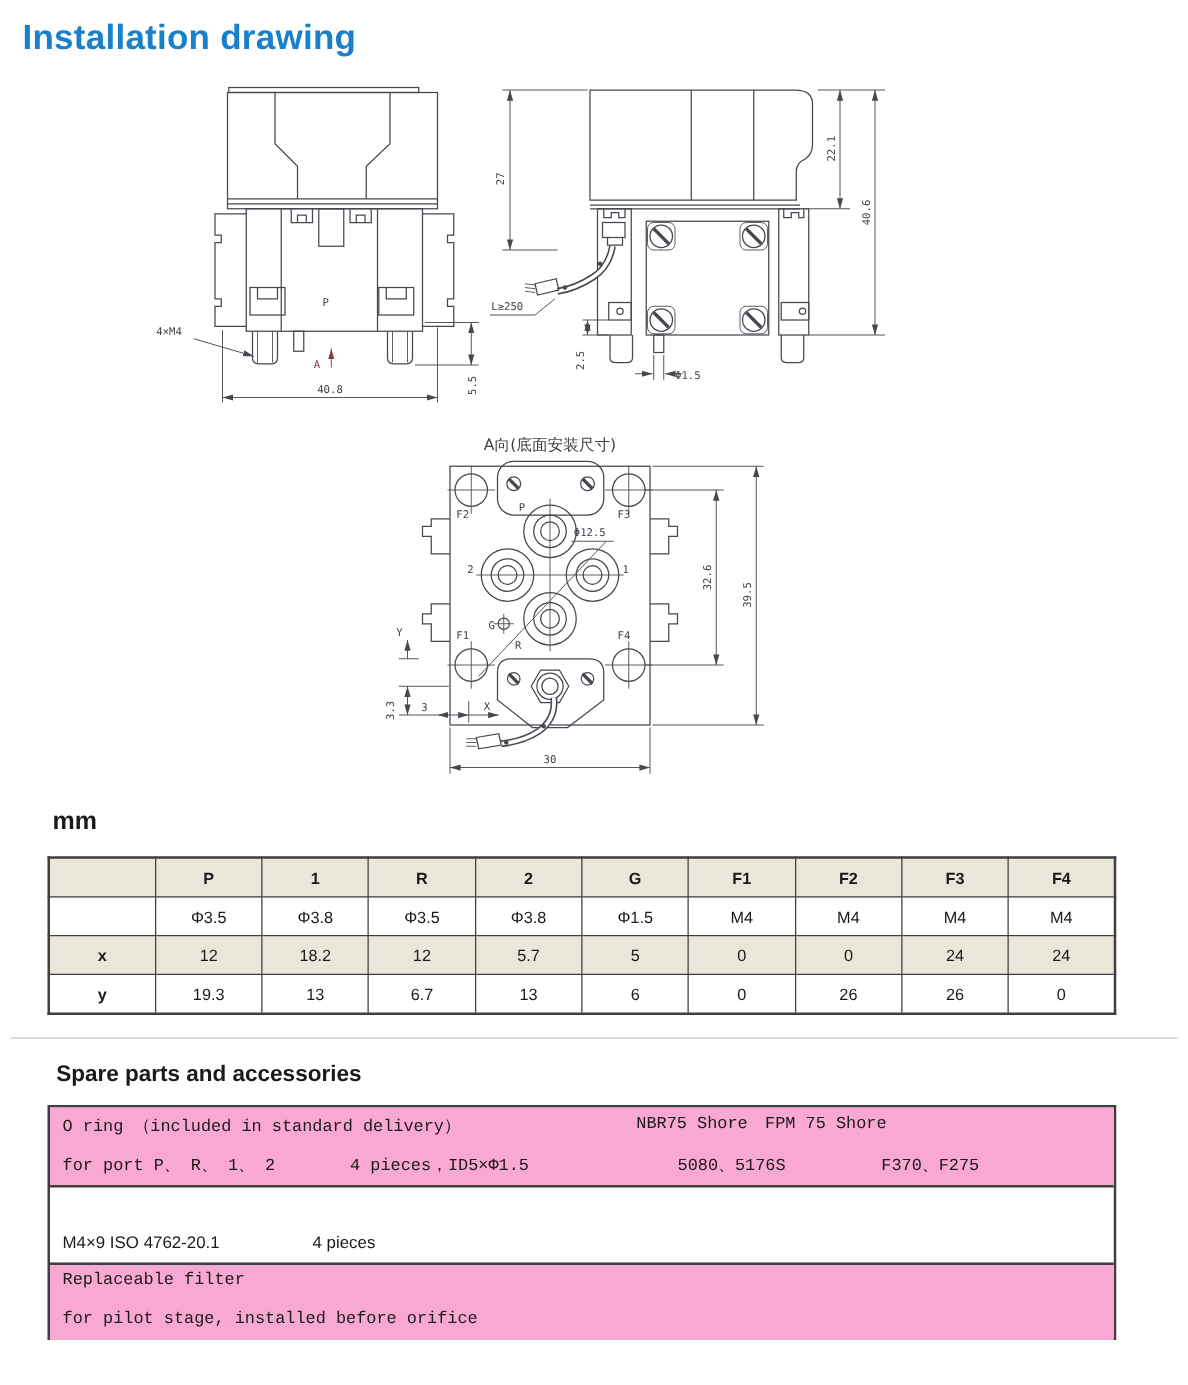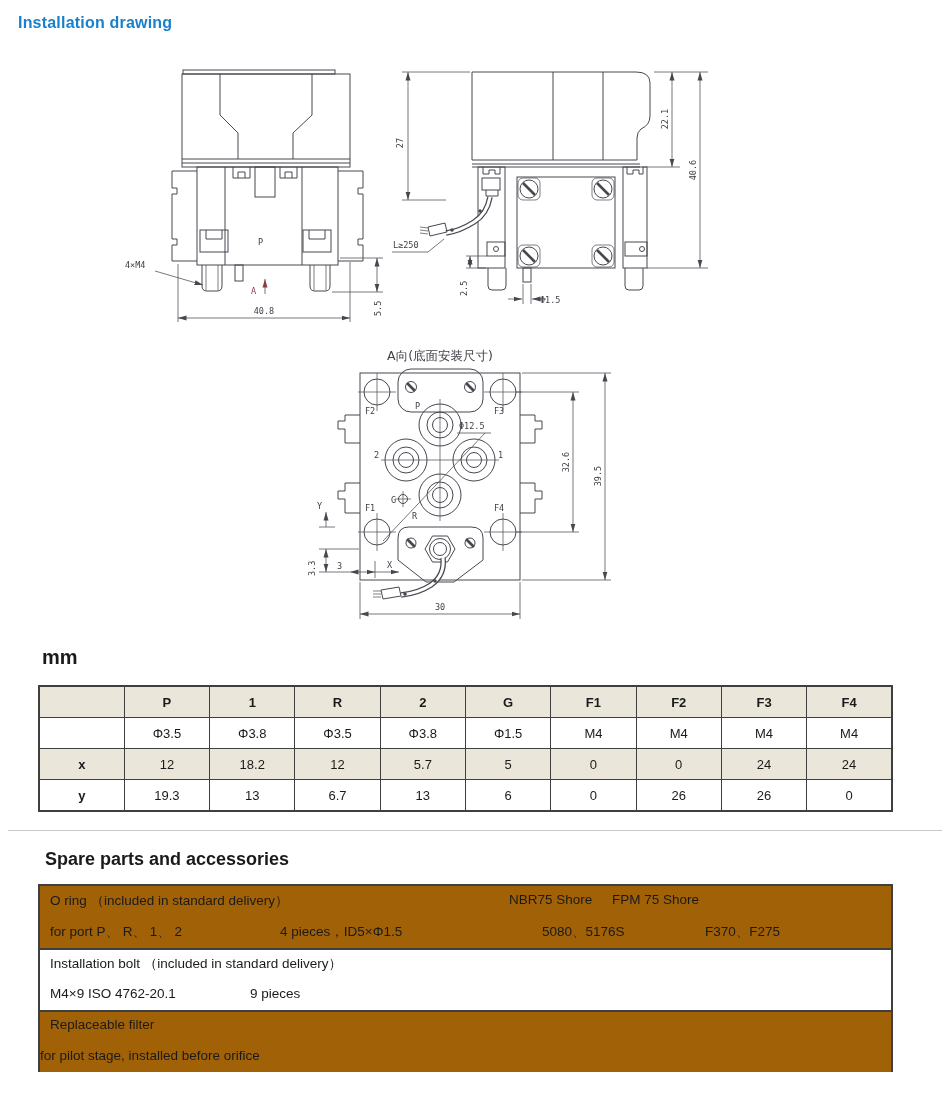--- a/index.html
+++ b/index.html
@@ -2,21 +2,21 @@
 <html><head>
 <meta charset="utf-8">
 <style>
   html,body{margin:0;padding:0;}
   body{
     width:950px;height:1108px;position:relative;background:#ffffff;
     font-family:"Liberation Sans","DejaVu Sans",sans-serif;color:#1a1a1a;overflow:hidden;
   }
   .abs{position:absolute;}
   #page-title{
-    left:18px;top:14px;font-size:16px;font-weight:600;letter-spacing:0.2px;color:#1a80cc;
+    left:18px;top:14px;font-size:28px;font-weight:600;letter-spacing:0.2px;color:#1a80cc;
   }
   
   svg{overflow:visible;}
   .ln{fill:none;stroke:#474750;stroke-width:1;}
   .thin{fill:none;stroke:#474750;stroke-width:0.7;}
   .dim{fill:none;stroke:#55555d;stroke-width:0.8;}
   .cable{fill:none;stroke:#474750;stroke-width:5.5;}
   .cablein{fill:none;stroke:#ffffff;stroke-width:3;}
   .slot{fill:none;stroke:#474750;stroke-width:2.6;}
   text.cad{font-family:"DejaVu Sans Mono","Liberation Mono",monospace;font-size:8.5px;fill:#3f3f47;}
@@ -33,21 +33,21 @@
   table.dims .shade{background:#eae7da;}
   table.dims .b{font-weight:bold;}
   
   #divider{left:8px;top:830px;width:934px;height:0;border-top:1px solid #c9c9c9;}
   
   #spare-heading{left:45px;top:849px;font-size:18px;font-weight:bold;}
   #spare-table{
     left:38px;top:884px;width:851px;height:184px;border:2px solid #3f3f3f;background:#fff;
   }
   .spare-sec{position:relative;width:100%;height:62px;font-size:13.5px;}
-  .spare-sec.shade{background:#a16207;}
+  .spare-sec.shade{background:#f9a8d4;font-family:Liberation Mono, monospace;}
   .spare-sec + .spare-sec{border-top:2px solid #3f3f3f;box-sizing:border-box;}
   .spare-sec span{position:absolute;white-space:nowrap;}
 </style>
 </head>
 <body>
 
 <svg width="0" height="0" style="position:absolute">
   <defs>
     <marker id="mE" markerWidth="10" markerHeight="8" refX="8.5" refY="3.5" orient="auto" markerUnits="userSpaceOnUse">
       <path d="M0 1 L8.5 3.5 L0 6 Z" fill="#474750"></path>
@@ -343,21 +343,20 @@
   <div class="spare-sec shade">
     <span style="left:10px;top:6px">O ring （included in standard delivery）</span>
     <span style="left:469px;top:6px">NBR75 Shore</span>
     <span style="left:572px;top:6px">FPM 75 Shore</span>
     <span style="left:10px;top:37px">for port P、 R、 1、 2</span>
     <span style="left:240px;top:37px">4 pieces，ID5×Φ1.5</span>
     <span style="left:502px;top:37px">5080、5176S</span>
     <span style="left:665px;top:37px">F370、F275</span>
   </div>
   <div class="spare-sec">
-    <span style="left:10px;top:5px">Installation bolt （included in standard delivery）</span>
     <span style="left:10px;top:36px">M4×9 ISO 4762-20.1</span>
-    <span style="left:210px;top:36px">9 pieces</span>
+    <span style="left:210px;top:36px">4 pieces</span>
   </div>
   <div class="spare-sec shade">
     <span style="left:10px;top:5px">Replaceable filter</span>
-    <span style="left:0;top:36px">for pilot stage, installed before orifice</span>
+    <span style="left:10px;top:36px">for pilot stage, installed before orifice</span>
   </div>
 </div>
 
 </body></html>

